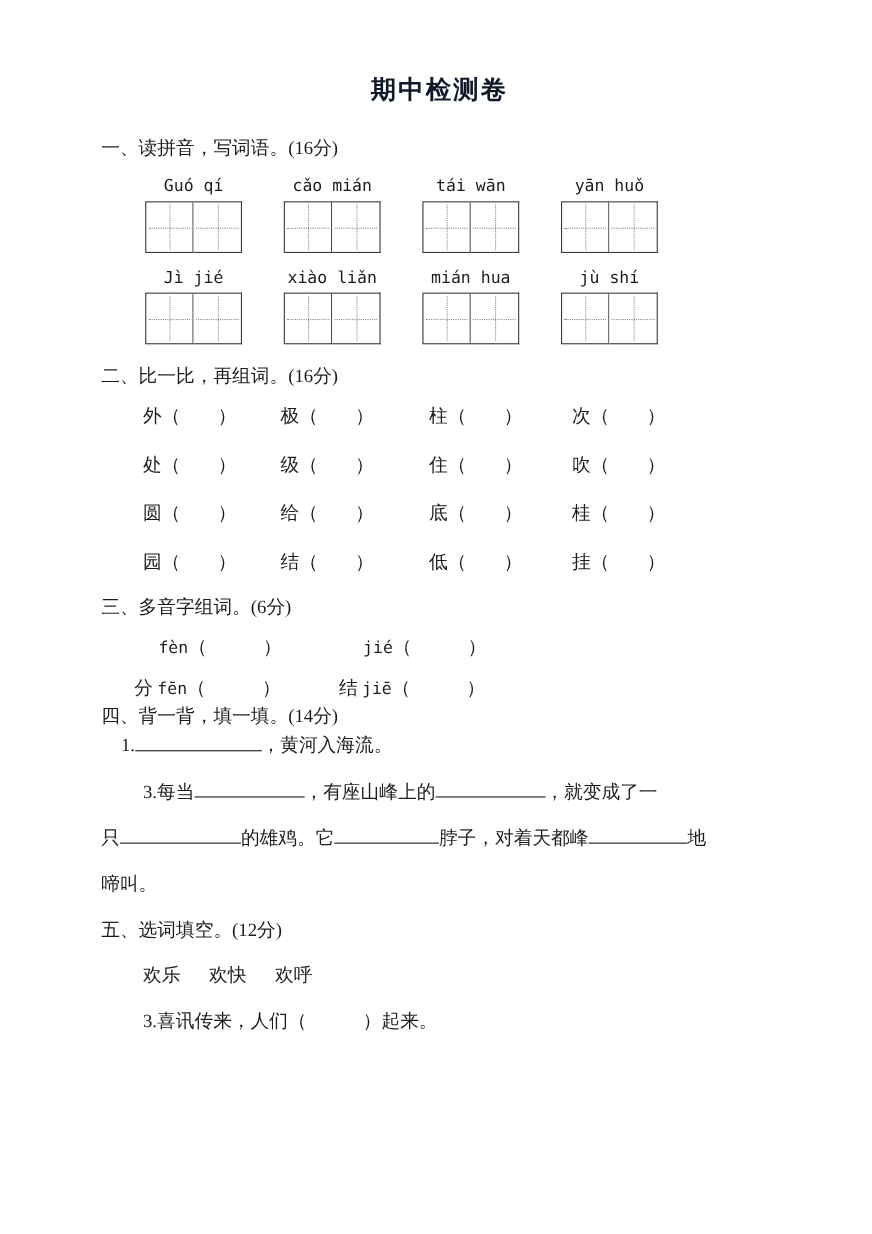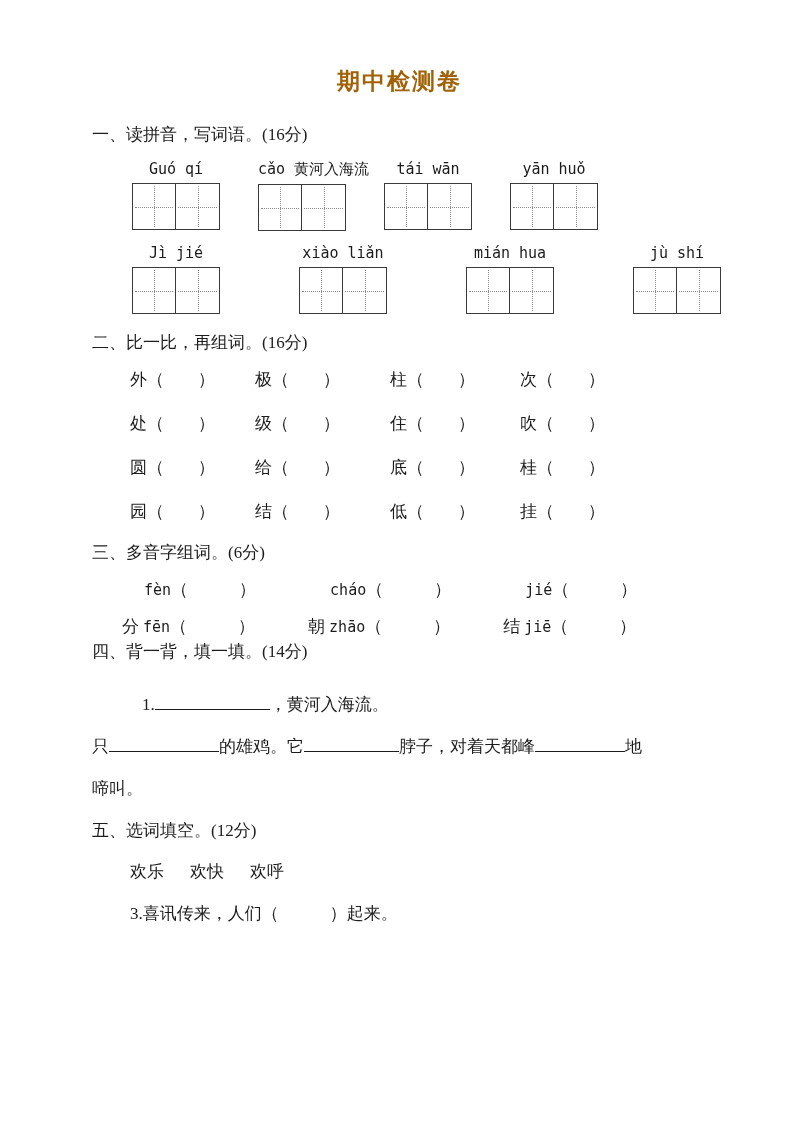--- a/index.html
+++ b/index.html
@@ -13,21 +13,21 @@
     color: #1c1c1c;
     padding: 66px 86px 30px 92px;
   }
   .title {
     text-align: center;
     font-family: "Liberation Sans", sans-serif;
     font-weight: bold;
     font-size: 23px;
     letter-spacing: 2px;
     margin-bottom: 26px;
-    color: #a16207;
+    color: #0f172a;
   }
   .heading { margin-bottom: 14px; white-space: pre; }
 
   
   .py-row { display: flex; margin-left: 40px; margin-bottom: 13px; }
   .py-group { width: 88px; margin-right: 38px; }
   .py-group:last-child { margin-right: 0; }
   .pinyin {
     text-align: center;
     font-family: "DejaVu Sans Mono", monospace;
@@ -60,21 +60,21 @@
   
   .s3-rows { display: flex; margin-left: 30px; margin-bottom: 2px; }
   .s3-group { margin-right: 52px; }
   .s3-top { padding-left: 22px; margin-bottom: 14px; white-space: pre; }
   .s3-bottom { white-space: pre; }
   .py { font-family: "DejaVu Sans Mono", monospace; font-size: 15px; }
   .hz { margin-right: 4px; }
   .paren { white-space: pre; }
 
   
-  .s4-item { margin-left: 50px; margin-bottom: 19px; }
+  .s4-item { margin-left: 18px; margin-bottom: 19px; }
   .s4-line { margin-bottom: 19px; }
   .s4-line.indent { margin-left: 38px; }
   .blank {
     display: inline-block;
     border-bottom: 1px solid #1c1c1c;
     height: 0.95em;
   }
   .w115 { width: 115px; }
   .w105 { width: 105px; }
   .w100 { width: 100px; }
@@ -99,21 +99,21 @@
 
     <div class="py-row">
       <div class="py-group">
         <div class="pinyin">Guó qí</div>
         <div class="boxpair">
           <div class="cell"></div>
           <div class="cell"></div>
         </div>
       </div>
       <div class="py-group">
-        <div class="pinyin">cǎo 黄河入海流</div>
+        <div class="pinyin">cǎo mián</div>
         <div class="boxpair">
           <div class="cell"></div>
           <div class="cell"></div>
         </div>
       </div>
       <div class="py-group">
         <div class="pinyin">tái wān</div>
         <div class="boxpair">
           <div class="cell"></div>
           <div class="cell"></div>
@@ -121,21 +121,21 @@
       </div>
       <div class="py-group">
         <div class="pinyin">yān huǒ</div>
         <div class="boxpair">
           <div class="cell"></div>
           <div class="cell"></div>
         </div>
       </div>
     </div>
 
-    <div class="py-row" style="margin-bottom:17px;gap:41px;">
+    <div class="py-row" style="margin-bottom:17px;">
       <div class="py-group">
         <div class="pinyin">Jì jié</div>
         <div class="boxpair">
           <div class="cell"></div>
           <div class="cell"></div>
         </div>
       </div>
       <div class="py-group">
         <div class="pinyin">xiào liǎn</div>
         <div class="boxpair">
@@ -186,36 +186,33 @@
   </div>
 
   <div>
     <div class="heading">三、多音字组词。(6分)</div>
     <div class="s3-rows">
       <div class="s3-group">
         <div class="s3-top"><span class="py">fèn</span><span class="paren">（　　　）</span></div>
         <div class="s3-bottom"><span class="hz">分</span><span class="py">fēn</span><span class="paren">（　　　）</span></div>
       </div>
       <div class="s3-group">
-        <div class="s3-top"><span class="py">cháo</span><span class="paren">（　　　）</span></div>
-        <div class="s3-bottom"><span class="hz">朝</span><span class="py">zhāo</span><span class="paren">（　　　）</span></div>
-      </div>
-      <div class="s3-group">
         <div class="s3-top"><span class="py">jié</span><span class="paren">（　　　）</span></div>
         <div class="s3-bottom"><span class="hz">结</span><span class="py">jiē</span><span class="paren">（　　　）</span></div>
       </div>
     </div>
   </div>
 
   <div>
-    <div class="heading" style="margin-bottom:30px;">四、背一背，填一填。(14分)</div>
+    <div class="heading" style="margin-bottom:4px;">四、背一背，填一填。(14分)</div>
 
     <div class="s4-item"><span>1.</span><span class="blank w115"></span><span>，黄河入海流。</span></div>
 
 
+    <div class="s4-line indent"><span>3.每当</span><span class="blank w100"></span><span>，有座山峰上的</span><span class="blank w100"></span><span>，就变成了一</span></div>
 
     <div class="s4-line"><span>只</span><span class="blank w110"></span><span>的雄鸡。它</span><span class="blank w95"></span><span>脖子，对着天都峰</span><span class="blank w90"></span><span>地</span></div>
 
     <div class="s4-line"><span>啼叫。</span></div>
   </div>
 
   <div>
     <div class="heading" style="margin-bottom:18px;">五、选词填空。(12分)</div>
     <div class="s5-options"><span class="opt">欢乐</span><span class="opt">欢快</span><span class="opt">欢呼</span></div>
     <div class="s5-item"><span>3.喜讯传来，人们</span><span class="paren">（　　　）</span><span>起来。</span></div>

